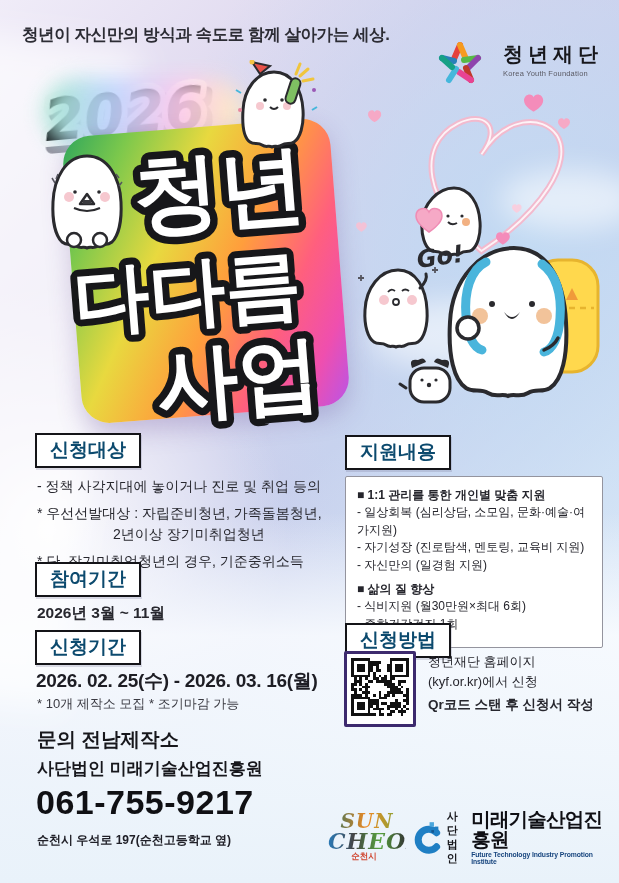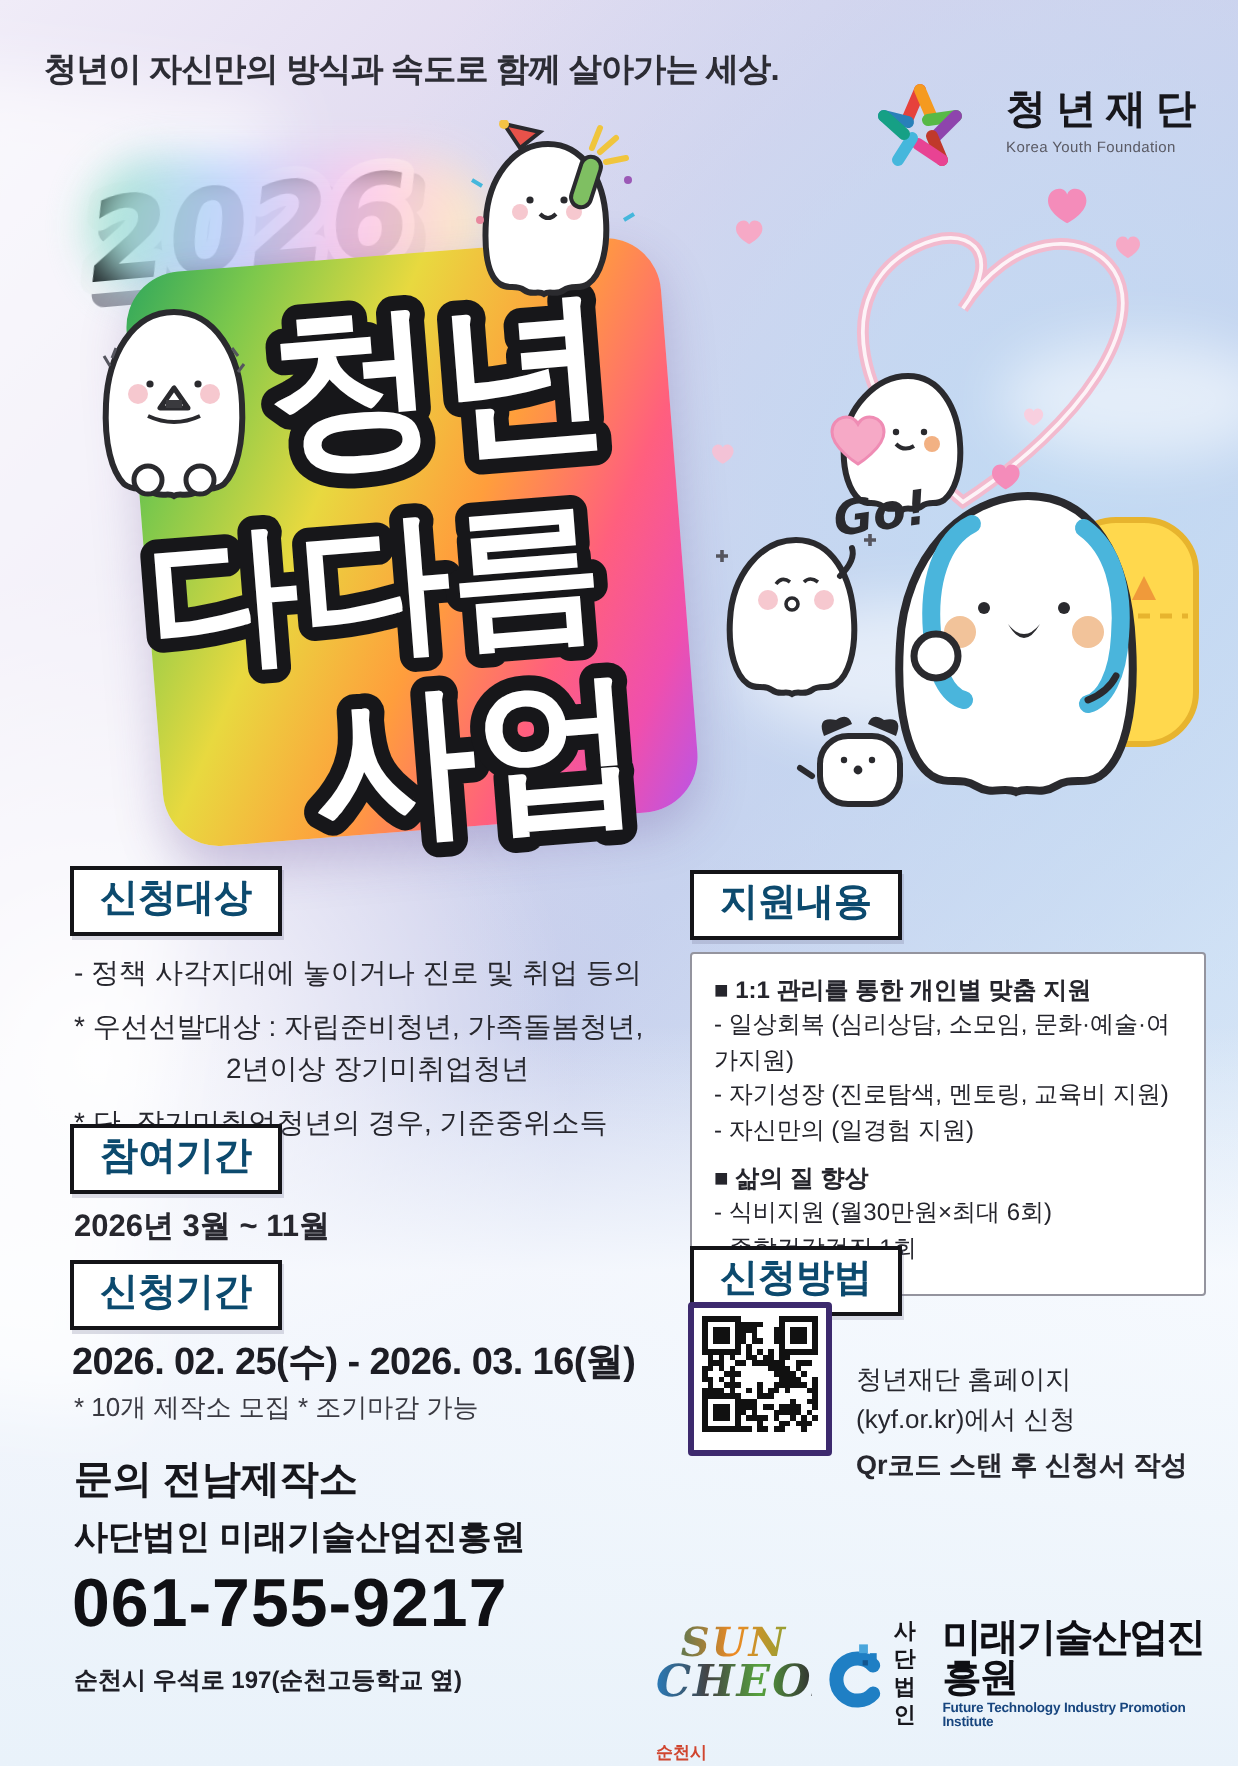--- a/index.html
+++ b/index.html
@@ -51,37 +51,37 @@
   .period-text{font-size:15.5px;font-weight:600;}
   .dates-text{font-size:19px;font-weight:800;color:#1d1d24;letter-spacing:-.3px;}
   .note-text{font-size:13px;color:#3a3a42;margin-top:4px;}
 
   .support-box{position:absolute;left:345px;top:476px;width:258px;height:172px;background:#fff;
     border:1.5px solid #94949e;border-radius:2px;padding:10px 11px;font-size:12px;line-height:1.45;color:#25252c;}
   .support-box .grp-title{font-weight:800;}
   .support-box .gap{height:7px;}
 
   .qr-wrap{position:absolute;left:344px;top:651px;background:#fff;border:3.5px solid #3d2a6e;padding:4px;border-radius:2px;}
-  .method-text{position:absolute;left:428px;top:680px;font-size:13px;line-height:1.55;color:#27272e;}
+  .method-text{position:absolute;left:428px;top:652px;font-size:13px;line-height:1.55;color:#27272e;}
   .method-text .b{font-weight:800;margin-top:3px;font-size:13.5px;}
 
   
   .f-contact{position:absolute;left:37px;top:726px;font-size:19.5px;font-weight:800;color:#17171c;}
   .f-org{position:absolute;left:37px;top:757px;font-size:17px;font-weight:800;color:#17171c;}
   .f-phone{position:absolute;left:36px;top:783px;font-size:34px;font-weight:900;color:#101014;letter-spacing:.5px;}
   .f-addr{position:absolute;left:37px;top:832px;font-size:12px;font-weight:700;color:#202028;}
 
   .suncheon{position:absolute;left:328px;top:812px;width:78px;text-align:center;line-height:.95;
     font-family:"DejaVu Serif","Liberation Serif",serif;font-style:italic;font-weight:700;}
   .suncheon .l1{font-size:20px;background:linear-gradient(90deg,#1f6f63,#f08a23,#6aaa3a);
     -webkit-background-clip:text;background-clip:text;color:transparent;letter-spacing:1px;}
   .suncheon .l2{font-size:22px;background:linear-gradient(90deg,#2a7ab8,#444,#57a33e,#333);
     -webkit-background-clip:text;background-clip:text;color:transparent;letter-spacing:1px;}
   .suncheon .city{font-size:8.5px;color:#d0452f;font-style:normal;font-family:"Liberation Sans",sans-serif;
-    font-weight:700;margin-top:20px;text-align:left;padding-right:6px;}
+    font-weight:700;margin-top:0;text-align:center;padding-right:6px;}
 
   .ftipi{position:absolute;left:412px;top:810px;display:flex;align-items:center;gap:5px;}
   .ftipi .pref{display:flex;flex-direction:column;font-size:11px;font-weight:700;color:#17171c;line-height:1.25;}
   .ftipi .nm-wrap{display:flex;flex-direction:column;line-height:1;}
   .ftipi .nm{font-size:19.5px;font-weight:900;color:#0f0f14;letter-spacing:-.8px;}
   .ftipi .eng{font-size:6.8px;font-weight:700;color:#17457e;margin-top:3px;letter-spacing:-.1px;}
 </style>
 </head>
 <body>
 

